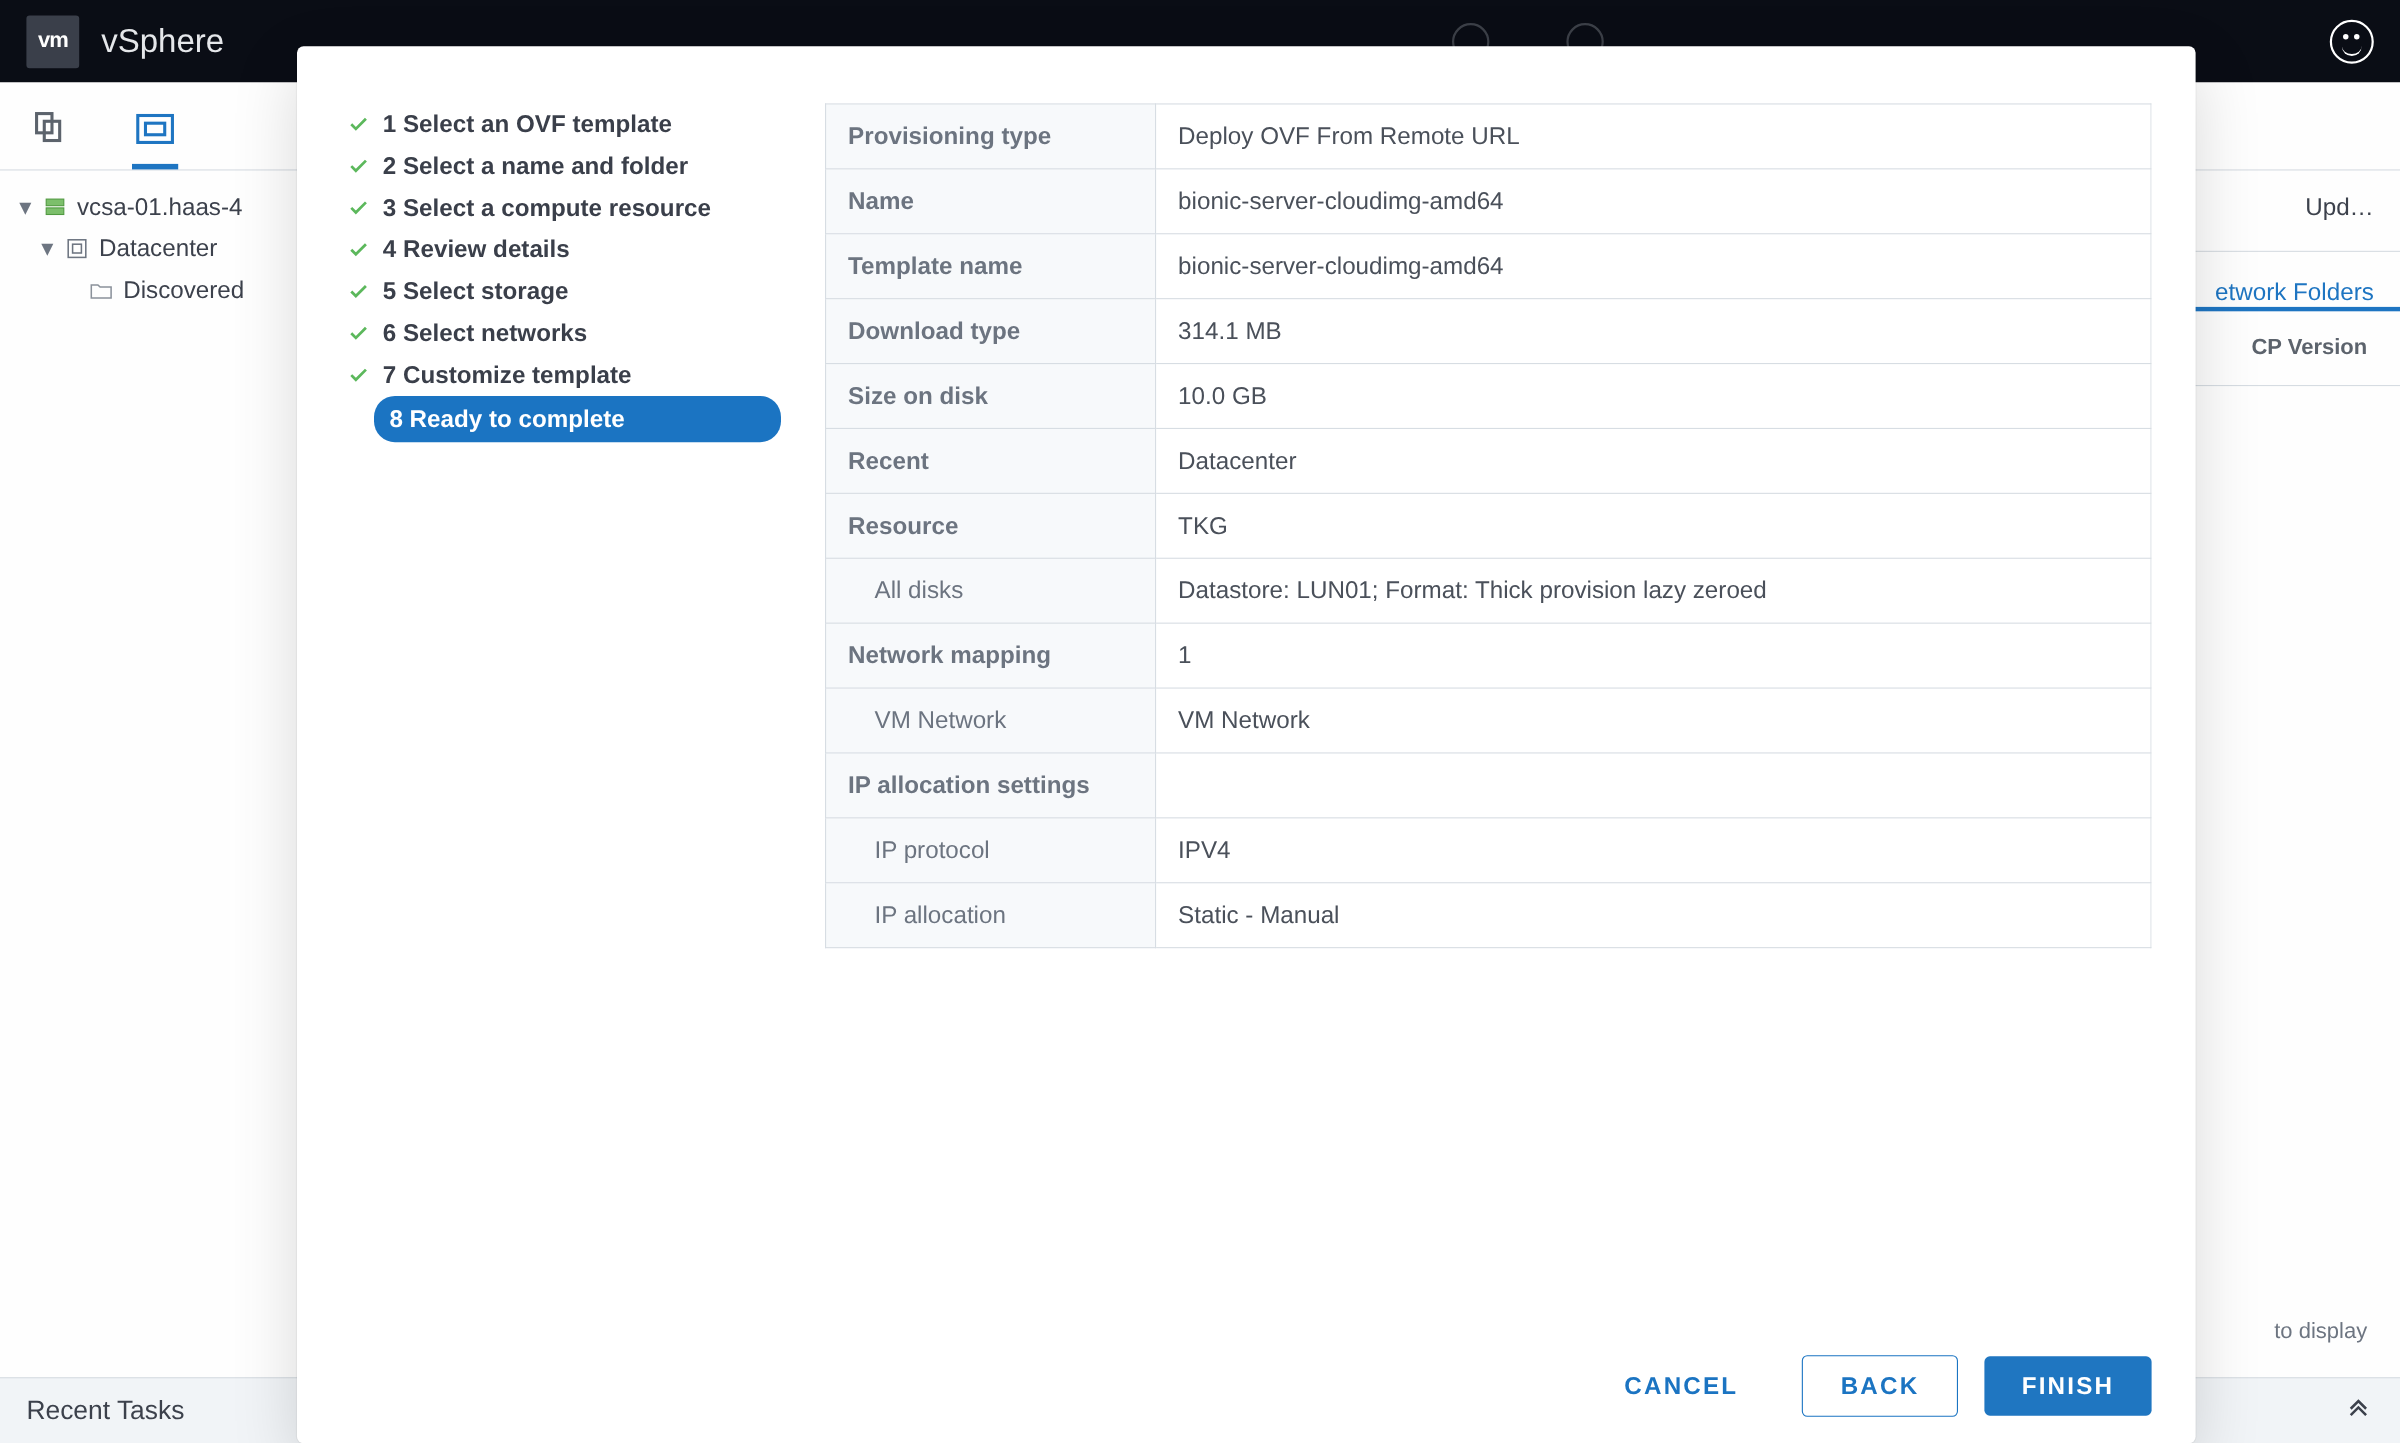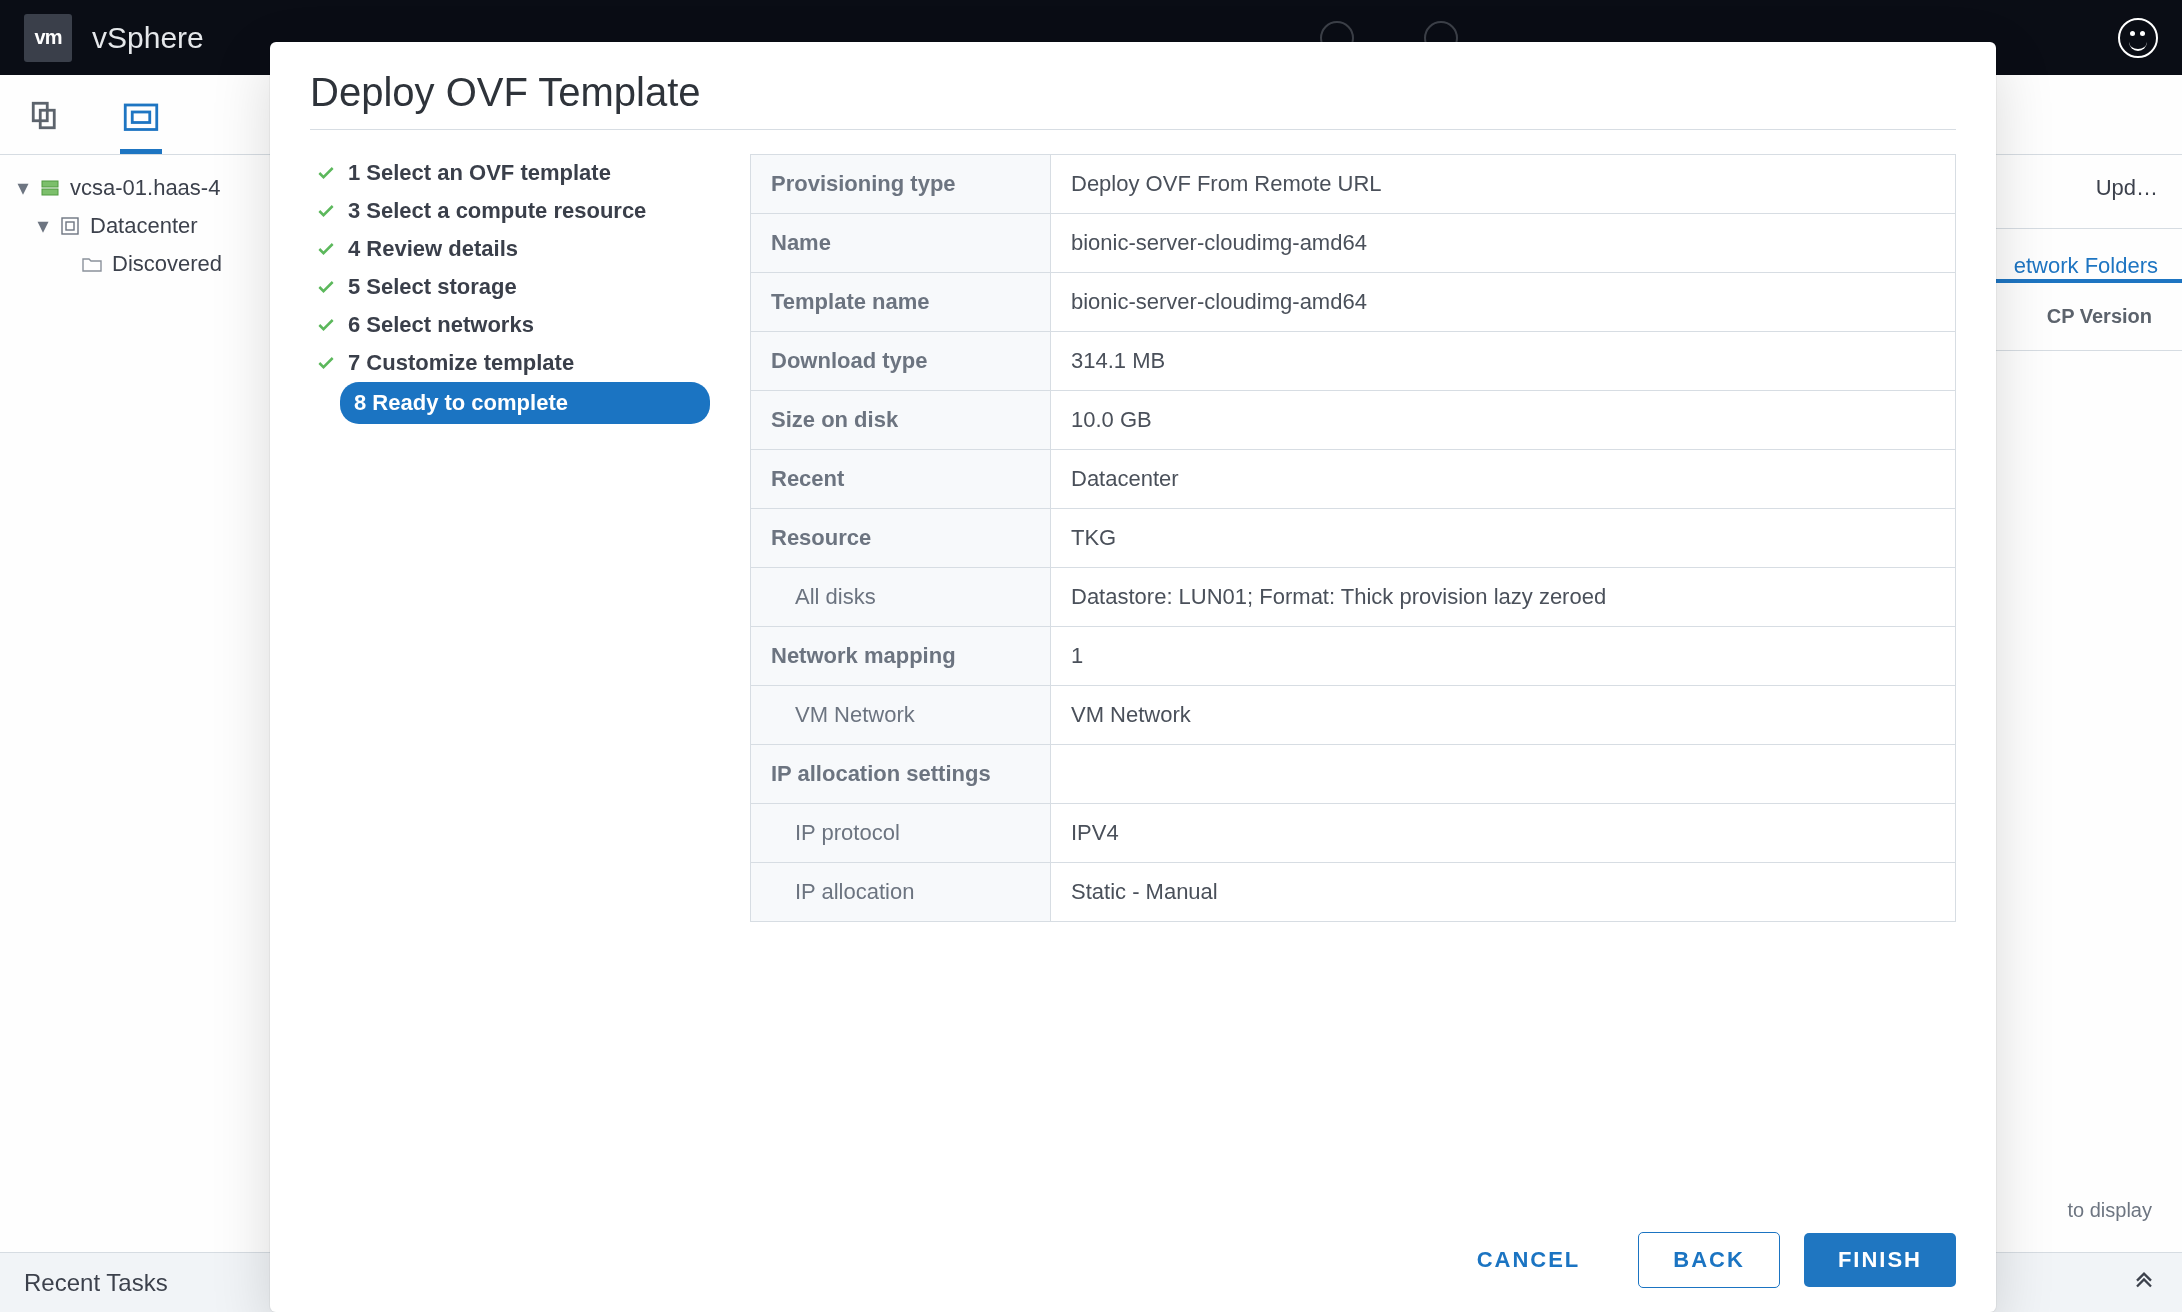--- a/index.html
+++ b/index.html
@@ -222,32 +222,39 @@
           <path d="M6 15l6-6 6 6"></path>
           <path d="M6 10l6-6 6 6"></path>
         </svg>
     </span>
   </div>
 </div>
 
 <div class="overlay"></div>
 
 <div class="dialog">
-  <h1>Deploy OVF Template</h1>
 
   <div class="dialog-body">
 
     <div class="steps">
       <div class="step">
         <span class="chk">
             <svg viewBox="0 0 24 24" fill="none" stroke="#5cb85c" stroke-width="3">
               <path d="M4 12l5 5L20 6"></path>
             </svg>
           </span>
         <span>1 Select an OVF template</span>
+      </div>
+      <div class="step">
+        <span class="chk">
+            <svg viewBox="0 0 24 24" fill="none" stroke="#5cb85c" stroke-width="3">
+              <path d="M4 12l5 5L20 6"></path>
+            </svg>
+          </span>
+        <span>2 Select a name and folder</span>
       </div>
       <div class="step">
         <span class="chk">
             <svg viewBox="0 0 24 24" fill="none" stroke="#5cb85c" stroke-width="3">
               <path d="M4 12l5 5L20 6"></path>
             </svg>
           </span>
         <span>3 Select a compute resource</span>
       </div>
       <div class="step">

